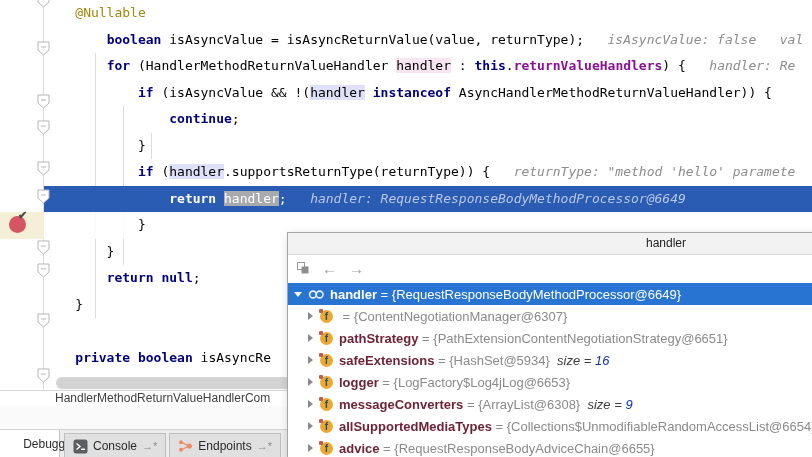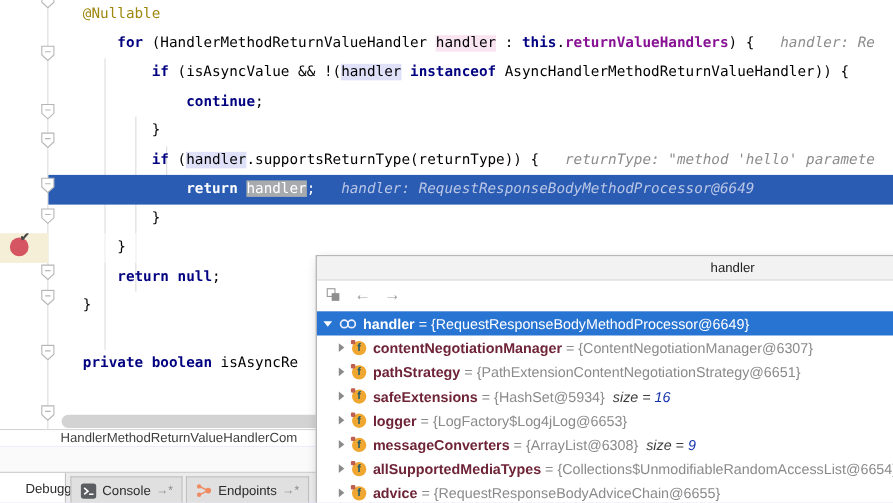--- a/index.html
+++ b/index.html
@@ -82,20 +82,21 @@
 <div id="screen">
 
   <div id="editor">
     <div id="gutter-line"></div>
     <div class="indent-guide" style="left:95px;top:53px;height:265px;"></div>
     <div class="indent-guide" style="left:123px;top:106px;height:159px;"></div>
     <div class="indent-guide" style="left:151px;top:133px;height:26px;"></div>
     <div id="bp-strip"></div>
     <div id="code-lines">
         <div class="code-line"><span class="seg-p">    </span><span class="seg-ann">@Nullable</span></div>
+        <div class="code-line"><span class="seg-p">        </span><span class="seg-kw">boolean</span><span class="seg-p"> isAsyncValue = isAsyncReturnValue(value, returnType);   </span><span class="seg-hint">isAsyncValue: false   val</span></div>
         <div class="code-line"><span class="seg-p">        </span><span class="seg-kw">for</span><span class="seg-p"> (HandlerMethodReturnValueHandler </span><span class="seg-hlw">handler</span><span class="seg-p"> : </span><span class="seg-kw">this</span><span class="seg-p">.</span><span class="seg-fld">returnValueHandlers</span><span class="seg-p">) {   </span><span class="seg-hint">handler: Re</span></div>
         <div class="code-line"><span class="seg-p">            </span><span class="seg-kw">if</span><span class="seg-p"> (isAsyncValue &amp;&amp; !(</span><span class="seg-hlr">handler</span><span class="seg-p"> </span><span class="seg-kw">instanceof</span><span class="seg-p"> AsyncHandlerMethodReturnValueHandler)) {</span></div>
         <div class="code-line"><span class="seg-p">                </span><span class="seg-kw">continue</span><span class="seg-p">;</span></div>
         <div class="code-line"><span class="seg-p">            }</span></div>
         <div class="code-line"><span class="seg-p">            </span><span class="seg-kw">if</span><span class="seg-p"> (</span><span class="seg-hlr">handler</span><span class="seg-p">.supportsReturnType(returnType)) {   </span><span class="seg-hint">returnType: "method 'hello' paramete</span></div>
         <div class="code-line exec"><span class="seg-p">                </span><span class="seg-kw">return</span><span class="seg-p"> </span><span class="seg-sel">handler</span><span class="seg-p">; </span><span class="seg-hint">  handler: RequestResponseBodyMethodProcessor@6649</span></div>
         <div class="code-line"><span class="seg-p">            }</span></div>
         <div class="code-line"><span class="seg-p">        }</span></div>
         <div class="code-line"><span class="seg-p">        </span><span class="seg-kw">return</span><span class="seg-p"> </span><span class="seg-kw">null</span><span class="seg-p">;</span></div>
         <div class="code-line"><span class="seg-p">    }</span></div>
@@ -205,21 +206,21 @@
             <rect x="5.5" y="5.5" width="7" height="7" fill="#8f8f8f"></rect>
           </svg></span>
         <span class="ptb-icon">←</span>
         <span class="ptb-icon">→</span>
       </div>
     <div id="var-rows">
         <div class="var-row selected"><span class="chev-down"></span><span class="watch-icon"><svg width="17" height="11">
               <circle cx="5" cy="5.5" r="3.4" fill="none" stroke="#e9eef8" stroke-width="1.6"></circle>
               <circle cx="11.6" cy="5.5" r="3.4" fill="none" stroke="#e9eef8" stroke-width="1.6"></circle>
             </svg></span><span class="var-name">handler</span><span class="var-eq"> = </span><span class="var-value">{RequestResponseBodyMethodProcessor@6649}</span></div>
-        <div class="var-row"><span class="chev-right"></span><span class="f-icon">f</span><span class="var-name">contentNegotiationManager</span><span class="var-eq"> = </span><span class="var-value">{ContentNegotiationManager@6307}</span></div>
+        <div class="var-row"><span class="chev-right"></span><span class="f-icon">f</span><span class="var-eq"> = </span><span class="var-value">{ContentNegotiationManager@6307}</span></div>
         <div class="var-row"><span class="chev-right"></span><span class="f-icon">f</span><span class="var-name">pathStrategy</span><span class="var-eq"> = </span><span class="var-value">{PathExtensionContentNegotiationStrategy@6651}</span></div>
         <div class="var-row"><span class="chev-right"></span><span class="f-icon">f</span><span class="var-name">safeExtensions</span><span class="var-eq"> = </span><span class="var-value">{HashSet@5934}</span><span class="size-label">  size = </span><span class="size-num">16</span></div>
         <div class="var-row"><span class="chev-right"></span><span class="f-icon">f</span><span class="var-name">logger</span><span class="var-eq"> = </span><span class="var-value">{LogFactory$Log4jLog@6653}</span></div>
         <div class="var-row"><span class="chev-right"></span><span class="f-icon">f</span><span class="var-name">messageConverters</span><span class="var-eq"> = </span><span class="var-value">{ArrayList@6308}</span><span class="size-label">  size = </span><span class="size-num">9</span></div>
         <div class="var-row"><span class="chev-right"></span><span class="f-icon">f</span><span class="var-name">allSupportedMediaTypes</span><span class="var-eq"> = </span><span class="var-value">{Collections$UnmodifiableRandomAccessList@6654}</span></div>
         <div class="var-row"><span class="chev-right"></span><span class="f-icon">f</span><span class="var-name">advice</span><span class="var-eq"> = </span><span class="var-value">{RequestResponseBodyAdviceChain@6655}</span></div>
       </div>
   </div>
 
 </div>

